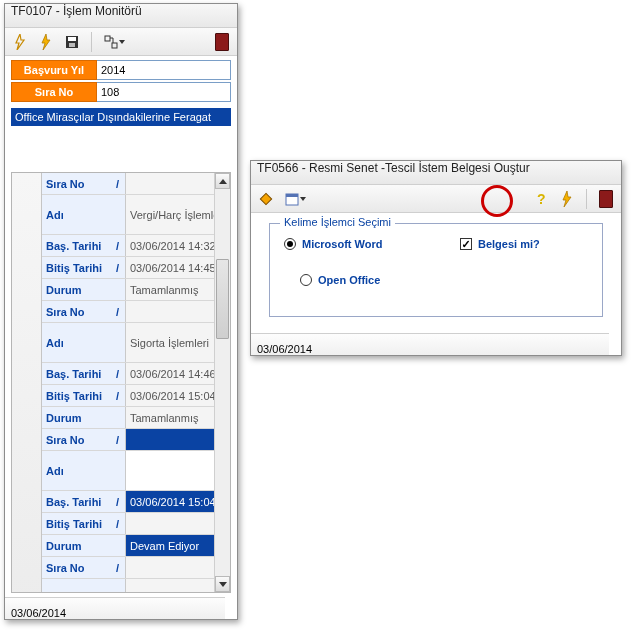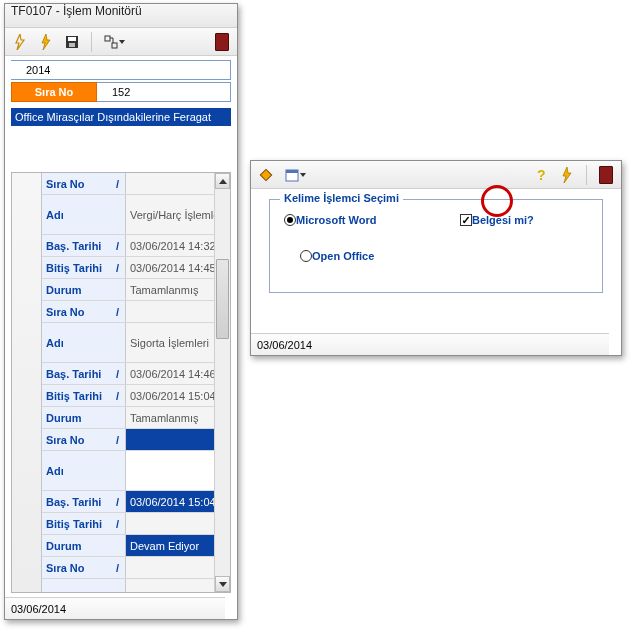--- a/index.html
+++ b/index.html
@@ -58,21 +58,21 @@
     font-weight: bold;
     display: flex; align-items: center; justify-content: center;
     font-size: 11px;
     border: 1px solid #d96a00;
   }
   .form-value {
     flex: 1;
     border: 1px solid #7a9ec7;
     border-left: none;
     background: #fff;
-    padding: 0 15px;
+    padding: 0 4px;
     display: flex; align-items: center;
     color: #000;
   }
   .subhead {
     margin: 2px 6px 0 6px;
     background: #0a43a3;
     color: #fff;
     font-size: 11px;
     padding: 3px 4px;
   }
@@ -145,45 +145,45 @@
   .vs-btn { height: 16px; background: linear-gradient(#fafafa,#dcdcdc); border: 1px solid #b9b9b9; display:flex;align-items:center;justify-content:center; }
   .vs-track { flex:1; position:relative; }
   .vs-thumb { position:absolute; left:1px; right:1px; top:70px; height:80px; background:linear-gradient(#e6e6e6,#cfcfcf); border:1px solid #a8a8a8; border-radius:1px; }
 
   .statusbar {
     position: absolute;
     left: 0; right: 12px; bottom: 0;
     height: 22px;
     background: linear-gradient(#fdfdfd,#f0f0f0);
     border-top: 1px solid #cfcfcf;
-    display: flex; align-items: center;
+    display: flex; align-items: flex-end;
     padding: 0 6px;
     color: #000;
     font-size: 11px;
   }
 
   
   .groupbox {
     margin: 10px 18px 4px 18px;
     border: 1px solid #9aa7c7;
     position: relative;
     padding: 14px 12px 12px 12px;
     height: 94px;
   }
   .groupbox .legend {
     position: absolute;
     top: -8px; left: 10px;
     background: #fff;
     padding: 0 4px;
     color: #0a43a3;
-    font-weight: bold;
+    font-weight: normal;
     font-size: 11px;
   }
   .radio-row, .check-row {
-    display: flex; align-items: center; 
+    display: flex; align-items: center; gap: 6px;
     color: #0a43a3; font-weight: bold; font-size: 11px;
     margin-bottom: 10px;
   }
   .radio, .check {
     width: 12px; height: 12px; border:1px solid #333; background:#fff;
     display:flex;align-items:center;justify-content:center;
   }
   .radio { border-radius:50%; }
   .radio .dot { width:6px;height:6px;border-radius:50%;background:#000; }
   .check .mark { font-size:11px; line-height:1; color:#000; }
@@ -239,25 +239,26 @@
       <span class="caret-down"></span>
     </div>
     <div class="spacer"></div>
     <div class="t-btn">
       <div class="red-square"></div>
     </div>
   </div>
 
   <div class="form-block">
     <div class="form-row">
+      <div class="form-label">Başvuru Yıl</div>
       <div class="form-value">2014</div>
     </div>
     <div class="form-row">
       <div class="form-label">Sıra No</div>
-      <div class="form-value">152</div>
+      <div class="form-value">108</div>
     </div>
   </div>
   <div class="subhead">Office Mirasçılar Dışındakilerine Feragat</div>
 
   <div class="grid-wrap">
     <div class="grid-inner">
       <div class="grid-scroll" id="grid-rows">
         <div class="gutter"></div>
       <div class="gr-row">
             <div class="gr-lab slash">Sıra No</div>
@@ -340,20 +341,23 @@
         </div>
     </div>
   </div>
 
   <div class="statusbar">
     <span>03/06/2014</span>
   </div>
 </div>
 
 <div class="window win2">
+  <div class="titlebar">
+    <span>TF0566 - Resmi Senet -Tescil İstem Belgesi Ouştur</span>
+  </div>
   <div class="toolbar">
     <div class="t-btn">
       <svg width="16" height="16" viewBox="0 0 16 16">
           <rect x="4" y="4" width="8" height="8" transform="rotate(45 8 8)" fill="#f5a300" stroke="#7a4c00"></rect>
         </svg>
     </div>
     <div class="t-btn" style="width:28px">
       <svg width="14" height="14" viewBox="0 0 14 14">
           <rect x="1" y="2" width="12" height="11" fill="#fff" stroke="#5573b5"></rect>
           <rect x="1" y="2" width="12" height="3" fill="#5573b5"></rect>

